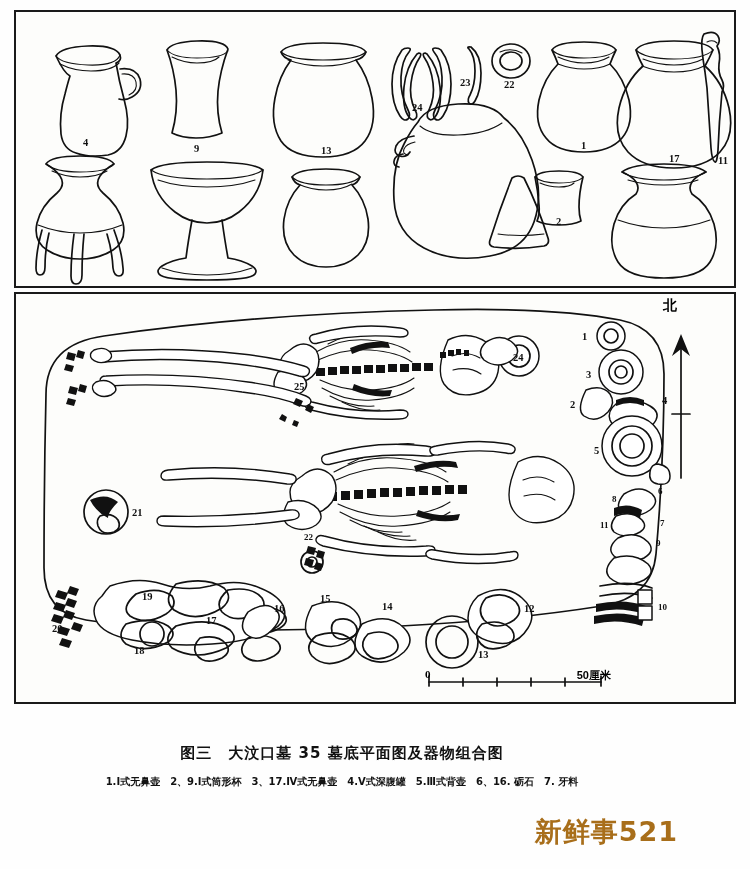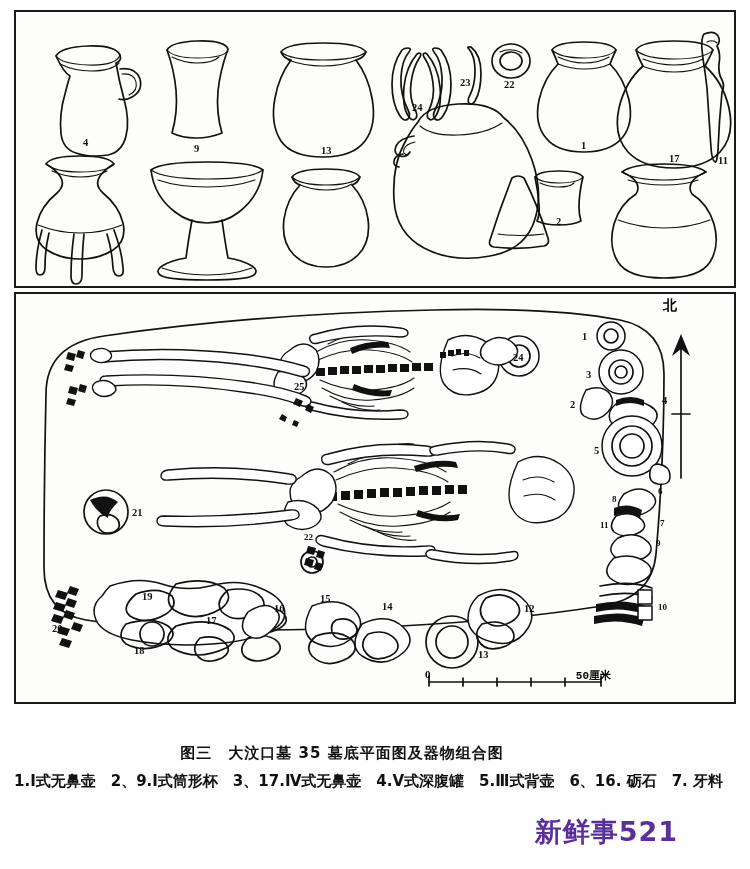--- a/index.html
+++ b/index.html
@@ -27,33 +27,33 @@
   
   #caption-block{position:absolute;left:0;top:744px;width:684px;}
   .fig-title{
     text-align:center;font-family:"DejaVu Sans",sans-serif;
     font-size:15px;font-weight:bold;letter-spacing:1px;color:#111;
     margin:0 0 9px 0;
   }
   .legend-lines{padding:0 14px;}
   .legend-line{
     font-family:"DejaVu Sans",sans-serif;
-    font-size:15px;font-weight:bold;color:#111;
+    font-size:10px;font-weight:bold;color:#111;
     letter-spacing:0px;line-height:19px;white-space:nowrap;
     text-align:center;
   }
   .watermark{
     position:absolute;right:6px;top:70px;
     font-family:"DejaVu Sans",sans-serif;
-    font-size:27px;font-weight:bold;color:#4c1d95;
+    font-size:27px;font-weight:bold;color:#a16207;
     letter-spacing:1px;opacity:.92;
   }
   .scale-wrap{position:absolute;left:425px;top:672px;width:180px;}
   .scale-label-left{position:absolute;left:0px;top:-4px;font-family:"Liberation Serif",serif;font-size:11px;font-weight:bold;}
-  .scale-label-right{position:absolute;right:-6px;top:-4px;font-family:Liberation Mono, monospace;font-size:11px;font-weight:bold;}
+  .scale-label-right{position:absolute;right:-6px;top:-4px;font-family:Liberation Sans, sans-serif;font-size:11px;font-weight:bold;}
   .north-label{position:absolute;left:663px;top:297px;font-family:"DejaVu Sans",sans-serif;font-size:14px;font-weight:bold;}
 </style>
 </head>
 <body>
 
 <div class="page">
 
   <div class="panel" id="artifact-panel">
     <svg width="718" height="274" viewBox="0 0 718 274">
 

